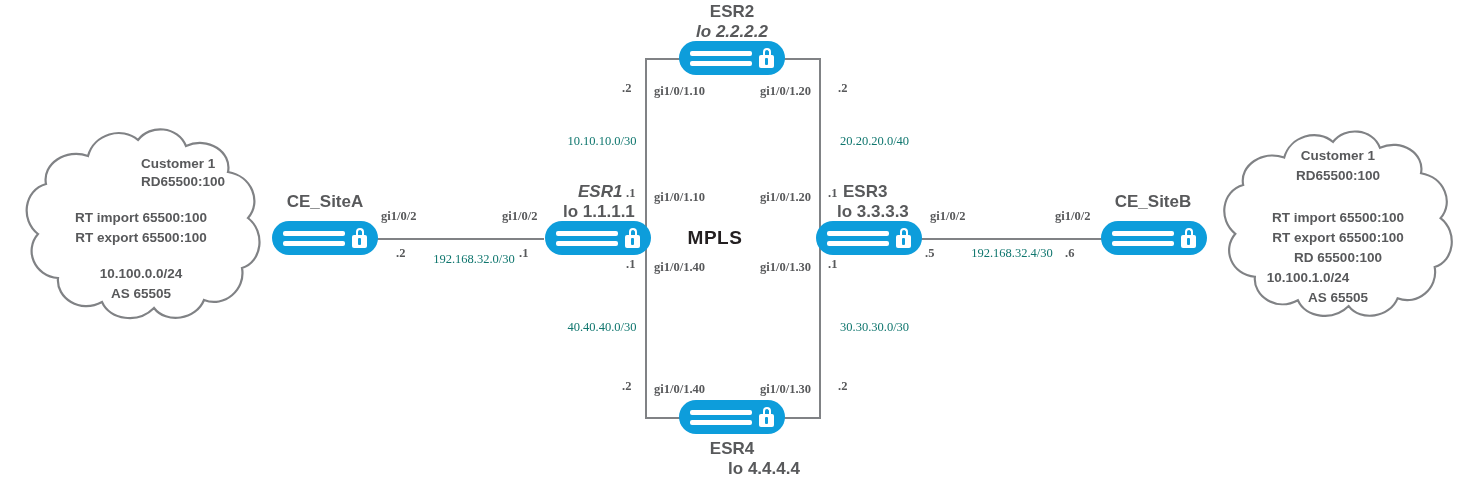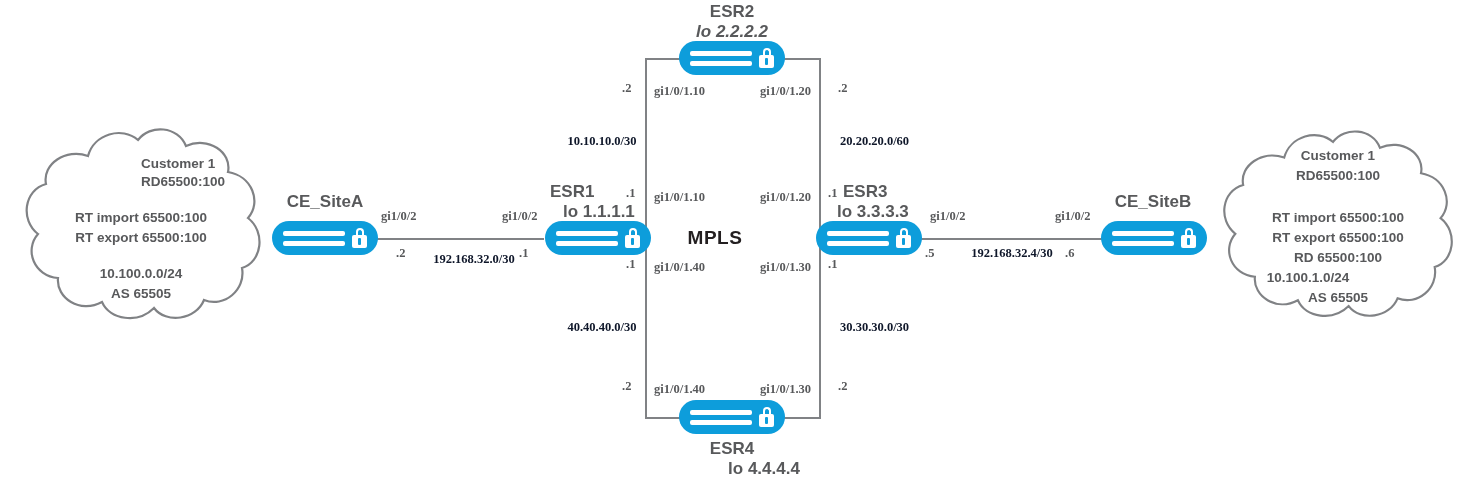--- a/index.html
+++ b/index.html
@@ -10,21 +10,21 @@
   .t{position:absolute;color:#58595b;white-space:nowrap;font-family:"Liberation Sans",sans-serif;}
   .ctr{transform:translateX(-50%);text-align:center;}
 
   
   .devname{font-size:17px;font-weight:bold;color:#58595b;line-height:21px;}
   
   .iface{font-size:12.5px;color:#58595b;font-family:"Liberation Serif",serif;font-weight:bold;}
   
   .oct{font-size:12.5px;color:#58595b;font-family:"Liberation Serif",serif;font-weight:bold;}
   
-  .subnet{font-size:12.5px;color:#0f172a;font-family:"Liberation Serif",serif;font-weight:bold;}
+  .subnet{font-size:12.5px;color:#0f766e;font-family:"Liberation Serif",serif;font-weight:normal;}
   
   .cloudtxt{font-size:13.5px;color:#58595b;font-weight:bold;line-height:20px;text-align:center;}
   
   .mpls{font-size:19px;font-weight:bold;color:#231f20;letter-spacing:.5px;}
 
   
   .router{position:absolute;width:106px;height:34px;border-radius:17px;background:#0d9ddb;}
   .router .bar{position:absolute;left:11px;height:5px;background:#ffffff;border-radius:2px;width:62px;}
   .router .bar.b1{top:10px;}
   .router .bar.b2{top:20px;}
@@ -94,21 +94,21 @@
   </div>
   <div class="t devname ctr" style="left:325px;top:191px;">CE_SiteA</div>
 
   <div class="router" style="left:545px;top:221px;">
     <div class="bar b1"></div>
     <div class="bar b2"></div>
     <div class="lockshackle"></div>
     <div class="lockbody"></div>
     <div class="lockpin"></div>
   </div>
-  <div class="t devname" style="left:550px;top:181px;">ESR1</div>
+  <div class="t devname" style="left:578px;top:181px;font-style:italic;">ESR1</div>
   <div class="t devname" style="left:563px;top:201px;">lo 1.1.1.1</div>
 
   <div class="router" style="left:679px;top:41px;">
     <div class="bar b1"></div>
     <div class="bar b2"></div>
     <div class="lockshackle"></div>
     <div class="lockbody"></div>
     <div class="lockpin"></div>
   </div>
   <div class="t devname ctr" style="left:732px;top:1px;">ESR2</div>
@@ -156,21 +156,21 @@
   <div class="t oct" style="left:1065px;top:246px;">.6</div>
 
   <div class="t oct" style="left:622px;top:81px;">.2</div>
   <div class="t iface" style="left:654px;top:84px;">gi1/0/1.10</div>
   <div class="t subnet ctr" style="left:602px;top:134px;">10.10.10.0/30</div>
   <div class="t oct" style="left:626px;top:186px;">.1</div>
   <div class="t iface" style="left:654px;top:190px;">gi1/0/1.10</div>
 
   <div class="t iface" style="left:760px;top:84px;">gi1/0/1.20</div>
   <div class="t oct" style="left:838px;top:81px;">.2</div>
-  <div class="t subnet" style="left:840px;top:134px;">20.20.20.0/60</div>
+  <div class="t subnet" style="left:840px;top:134px;">20.20.20.0/40</div>
   <div class="t iface" style="left:760px;top:190px;">gi1/0/1.20</div>
   <div class="t oct" style="left:828px;top:186px;">.1</div>
 
   <div class="t oct" style="left:626px;top:257px;">.1</div>
   <div class="t iface" style="left:654px;top:260px;">gi1/0/1.40</div>
   <div class="t subnet ctr" style="left:602px;top:320px;">40.40.40.0/30</div>
   <div class="t oct" style="left:622px;top:379px;">.2</div>
   <div class="t iface" style="left:654px;top:382px;">gi1/0/1.40</div>
 
   <div class="t iface" style="left:760px;top:260px;">gi1/0/1.30</div>

